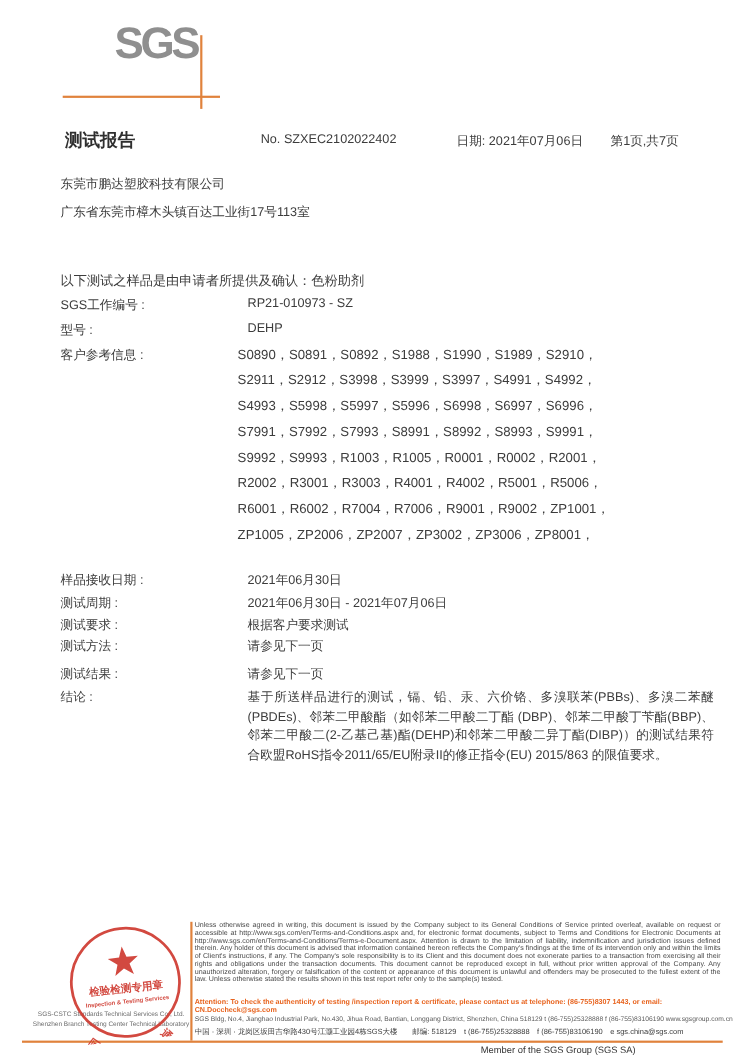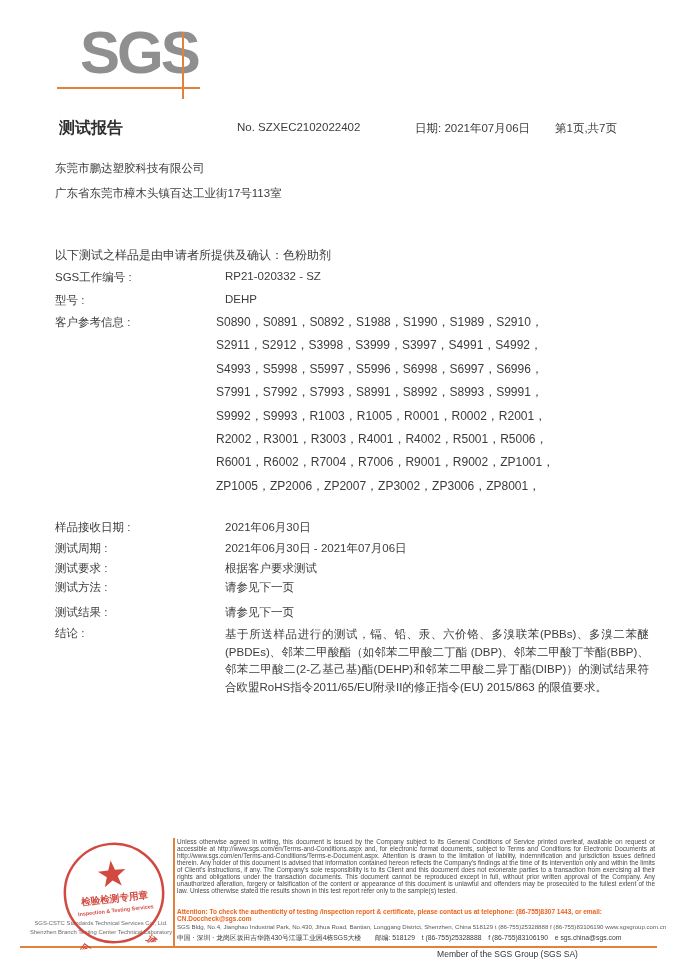--- a/index.html
+++ b/index.html
@@ -3,21 +3,21 @@
 <meta charset="utf-8">
 <style>
   html,body{margin:0;padding:0;background:#ffffff;}
   .page{
     position:relative;width:677px;height:959px;background:#ffffff;overflow:hidden;
     font-family:"Liberation Sans","DejaVu Sans",sans-serif;color:#3c3c3c;
   }
   
   .logo-area{position:absolute;left:0;top:0;width:240px;height:110px;}
   .logo-text{
-    position:absolute;left:80px;top:18px;font-size:60px;font-weight:700;
+    position:absolute;left:104px;top:18px;font-size:40px;font-weight:700;
     color:#8f8f8f;letter-spacing:-3px;font-family:"Liberation Sans",sans-serif;
   }
   .logo-hline{position:absolute;left:57px;top:87px;width:143px;height:2px;background:#e0823c;}
   .logo-vline{position:absolute;left:182px;top:32px;width:2px;height:67px;background:#e0823c;}
   
   .header-row{position:absolute;left:55px;top:120px;width:585px;height:20px;font-size:11.5px;}
   .header-row .title{position:absolute;left:4px;top:-2px;font-size:16px;font-weight:700;color:#2f2f2f;}
   .header-row .no{position:absolute;left:182px;top:1px;}
   .header-row .date{position:absolute;left:360px;top:1px;}
   .header-row .pages{position:absolute;left:500px;top:1px;}
@@ -73,21 +73,21 @@
 
   <div class="applicant">
     <div>东莞市鹏达塑胶科技有限公司</div>
     <div>广东省东莞市樟木头镇百达工业街17号113室</div>
   </div>
 
   <div class="intro">以下测试之样品是由申请者所提供及确认：色粉助剂</div>
 
   <div class="frow" style="top:270px">
     <span class="lbl">SGS工作编号 :</span>
-    <span class="val">RP21-020332 - SZ</span>
+    <span class="val">RP21-010973 - SZ</span>
   </div>
   <div class="frow" style="top:293px">
     <span class="lbl">型号 :</span>
     <span class="val">DEHP</span>
   </div>
   <div class="frow" style="top:315px">
     <span class="lbl">客户参考信息 :</span>
   </div>
   <div class="ref-lines">
     <div>S0890，S0891，S0892，S1988，S1990，S1989，S2910，</div>

